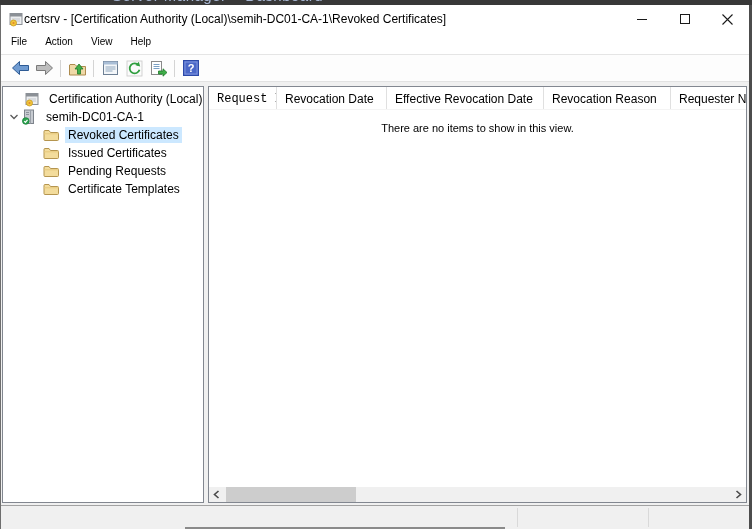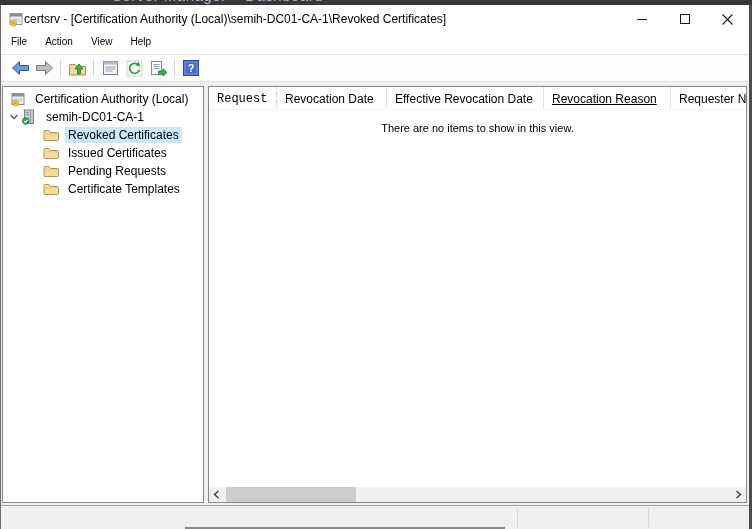--- a/index.html
+++ b/index.html
@@ -37,31 +37,31 @@
   .main { flex: 1; display: flex; background: #f0f0f0; padding: 4px 2px 2px 1px; min-height: 0; }
   .tree-pane { width: 202px; flex: none; background: #fff; border: 1px solid #828790; padding-top: 3px; overflow: hidden; }
   .splitter { width: 4px; flex: none; }
   .list-pane { flex: 1; background: #fff; border: 1px solid #828790; position: relative; display: flex; flex-direction: column; overflow: hidden; min-width: 0; }
 
   
   .tree-row { height: 18px; display: flex; align-items: center; white-space: nowrap; font-size: 12px; }
   .tree-row .chev { width: 12px; margin-left: 6px; flex: none; display: flex; align-items: center; }
   .tree-row .t-ico { width: 17px; flex: none; display: flex; align-items: center; }
   .tree-row .lbl { margin-left: 5px; padding: 1px 3px; }
-  .row-root { padding-left: 7px; }
+  .row-root { padding-left: 21px; }
   .row-child { padding-left: 40px; }
   .lbl.selected { background: #cce8ff; }
 
   
   .header-row { display: flex; height: 23px; flex: none; border-bottom: 1px solid #f4f4f4; overflow: hidden; }
   .hcell { flex: none; padding: 5px 0 0 8px; font-size: 12px; border-right: 1px solid #e0e0e0; white-space: nowrap; overflow: hidden; }
   .hcell.c0 { width: 68px; font-family: Liberation Mono, monospace; }
   .hcell.c1 { width: 110px; }
   .hcell.c2 { width: 157px; }
-  .hcell.c3 { width: 127px; text-decoration: underline; }
+  .hcell.c3 { width: 127px; }
   .hcell.c4 { width: 180px; }
 
   .empty-msg { margin-top: 12px; text-align: center; font-size: 11px; flex: none; }
 
   
   .hscroll { position: absolute; left: 0; right: 0; bottom: 0; height: 15px; background: #f0f0f0; display: flex; }
   .scroll-btn { width: 15px; height: 15px; flex: none; display: flex; align-items: center; justify-content: center; }
   .scroll-track { flex: 1; position: relative; }
   .scroll-thumb { position: absolute; left: 2px; top: 0; width: 130px; height: 15px; background: #cdcdcd; }
 

